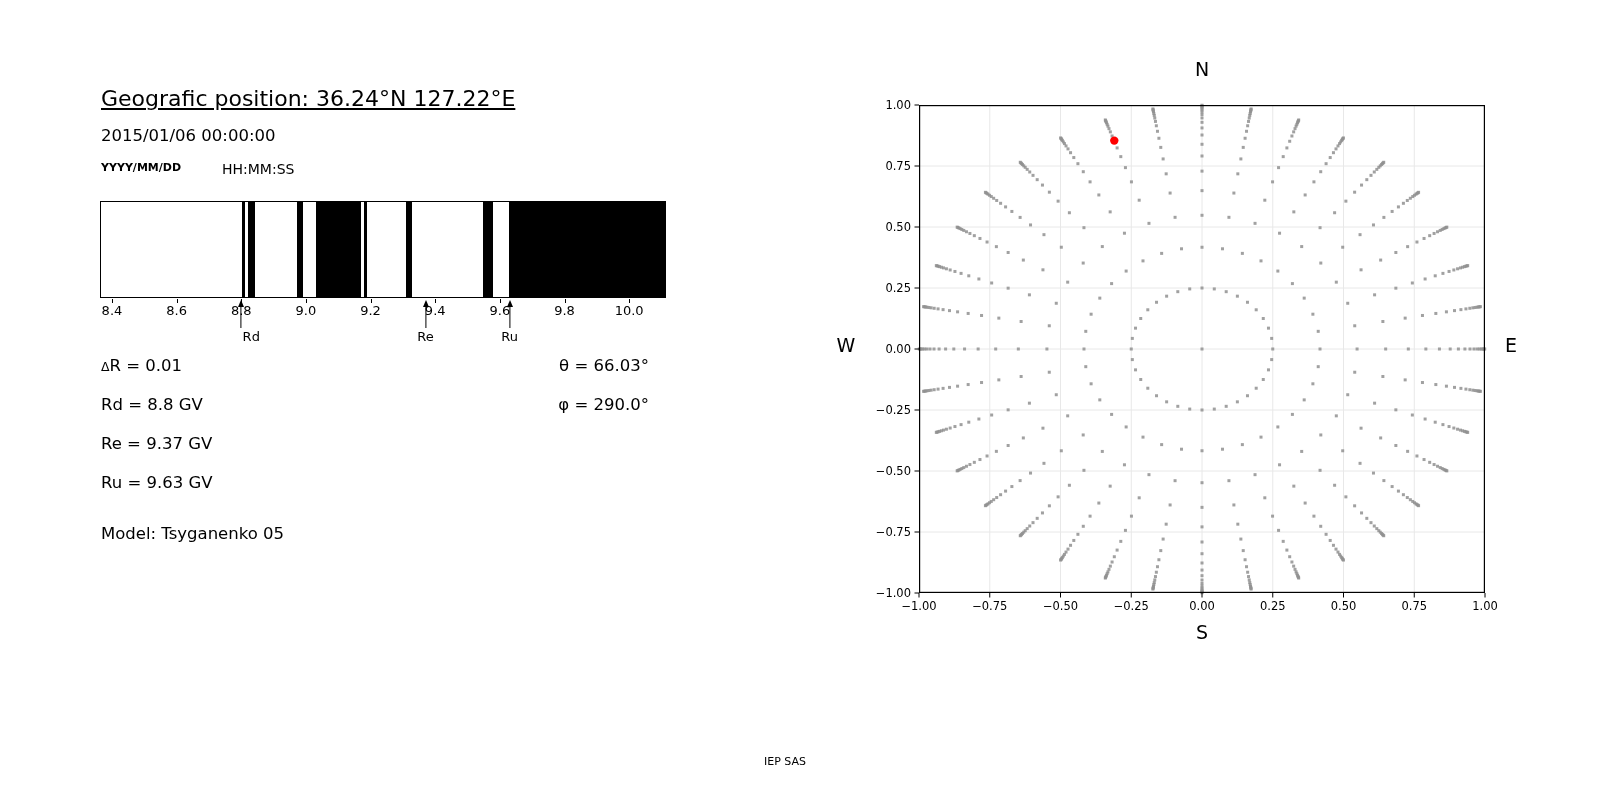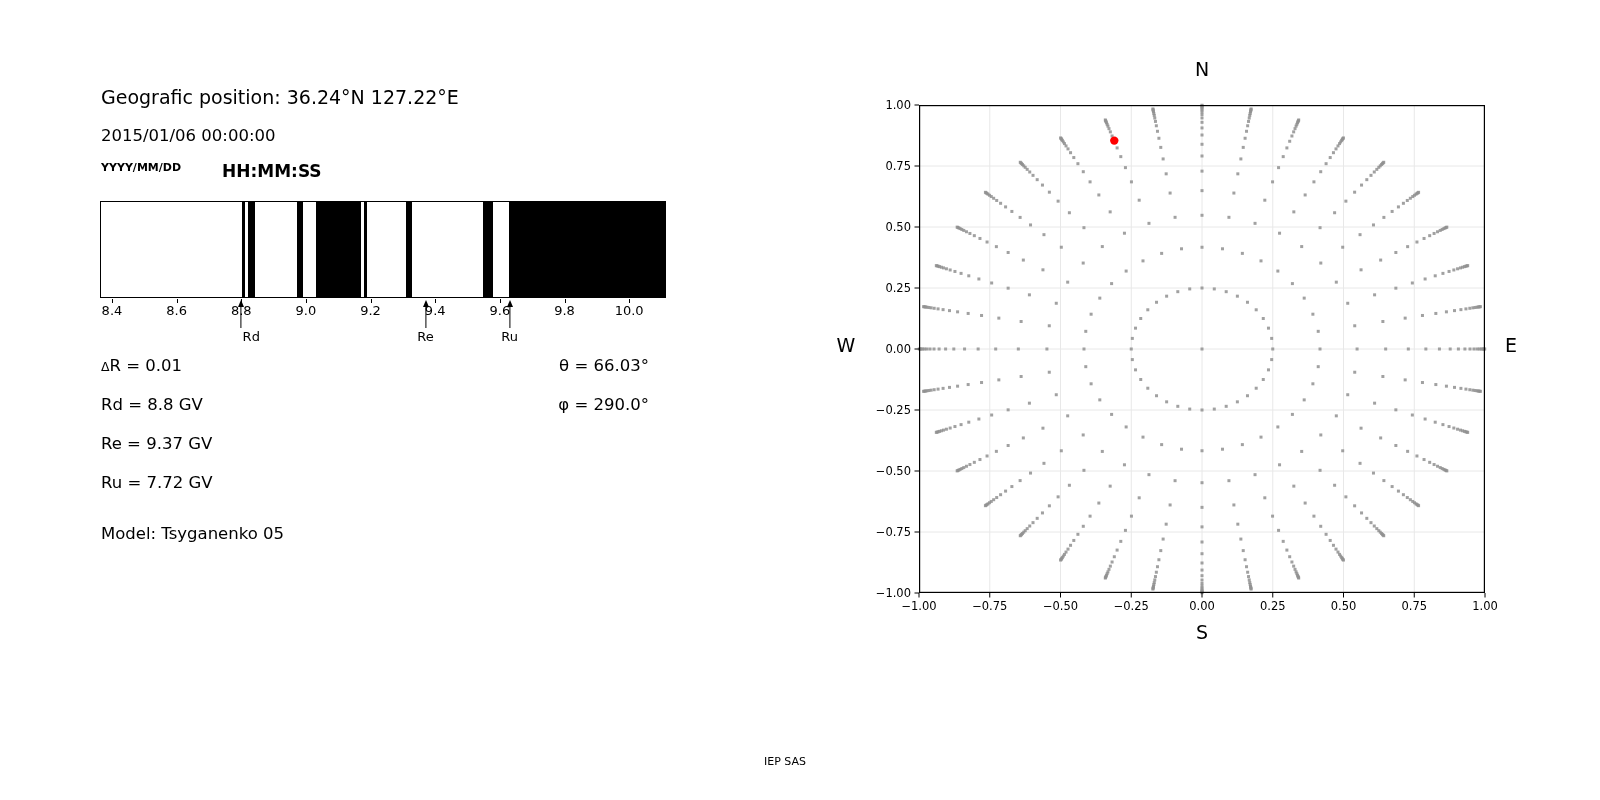--- a/index.html
+++ b/index.html
@@ -1,24 +1,24 @@
 <!DOCTYPE html>
 <html><head>
 <meta charset="utf-8">
 <style>
   html,body{margin:0;padding:0;background:#fff;}
   .figure{
     position:relative;width:1600px;height:800px;background:#ffffff;
     font-family:"DejaVu Sans","Liberation Sans",sans-serif;color:#000;overflow:hidden;
   }
   .abs{position:absolute;}
-  .t-geo{left:101px;top:86px;font-size:19px;}
+  .t-geo{left:101px;top:86px;font-size:22px;text-decoration:underline;}
   .t-dt{left:101px;top:126px;font-size:16.5px;}
   .t-fmt-date{left:101px;top:161px;font-size:11px;font-weight:bold;}
-  .t-fmt-time{left:222px;top:161px;font-size:17px;font-weight:bold;}
+  .t-fmt-time{left:222px;top:161px;font-size:14px;}
   .t-dirid{left:366px;top:161px;width:285px;text-align:right;font-size:19px;}
   .spec-box{left:100px;top:201px;width:566px;height:97px;border:1.5px solid #000;
     box-sizing:border-box;background:#fff;}
   .band{position:absolute;top:0;bottom:0;background:#000;}
   .spec-axis{left:100px;top:298.5px;width:566px;height:70px;}
   .spec-tick{position:absolute;top:0;width:1.2px;height:4.5px;background:#000;}
   .spec-ticklab{position:absolute;top:4px;transform:translateX(-50%);font-size:13px;white-space:nowrap;}
   .spec-arrow-head{position:absolute;top:1px;width:0;height:0;transform:translateX(-50%);
     border-left:3.5px solid transparent;border-right:3.5px solid transparent;border-bottom:7px solid #000;}
   .spec-arrow-shaft{position:absolute;top:6px;width:1.2px;height:23px;background:#000;transform:translateX(-50%);}
@@ -87,21 +87,21 @@
       <div class="spec-arrow-head" style="left: 72.3587%;"></div>
       <div class="spec-arrow-shaft" style="left: 72.3587%;"></div>
       <div class="spec-arrow-lab" style="left: 72.3587%;">Ru</div>
     </div>
 
   <div class="abs param p-l" style="top:356px">
     <span class="dsym">Δ</span><span>R = 0.01</span>
   </div>
   <div class="abs param p-l" style="top:395px">Rd = 8.8 GV</div>
   <div class="abs param p-l" style="top:434px">Re = 9.37 GV</div>
-  <div class="abs param p-l" style="top:473px">Ru = 7.72 GV</div>
+  <div class="abs param p-l" style="top:473px">Ru = 9.63 GV</div>
   <div class="abs param p-l" style="top:524px">Model: Tsyganenko 05</div>
   <div class="abs param p-r" style="top:356px">θ = 66.03°</div>
   <div class="abs param p-r" style="top:395px">φ = 290.0°</div>
 
   <div class="abs compass c-n">N</div>
   <div class="abs compass c-s">S</div>
   <div class="abs compass c-w">W</div>
   <div class="abs compass c-e">E</div>
   <div class="abs dir-plot">
     <svg width="566" height="488" viewBox="0 0 566 488">

